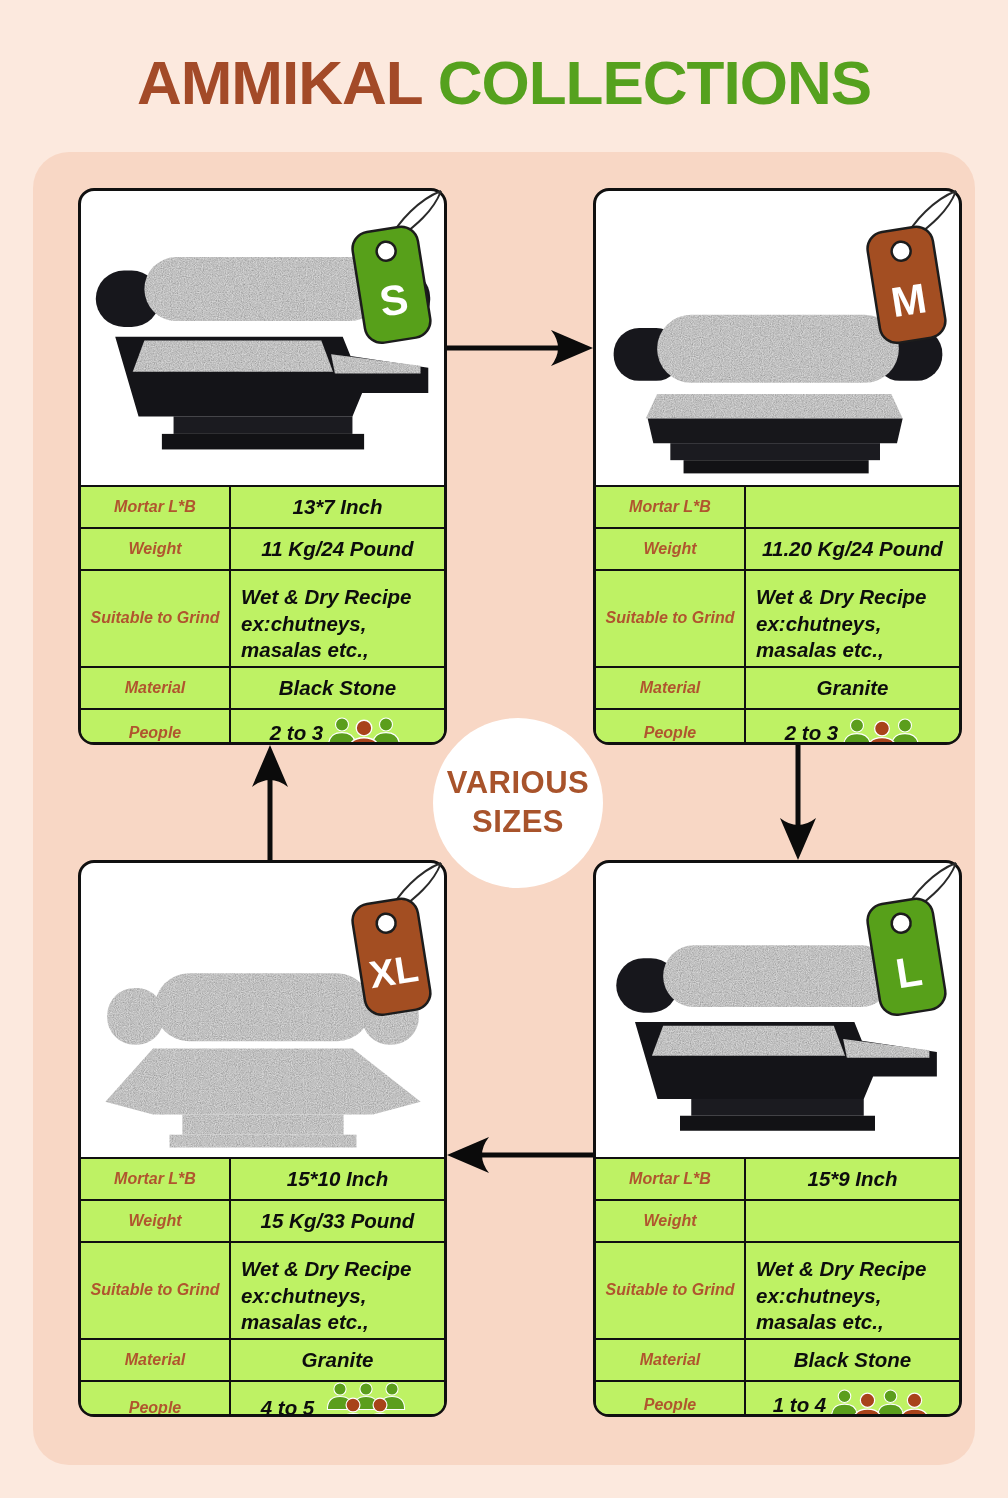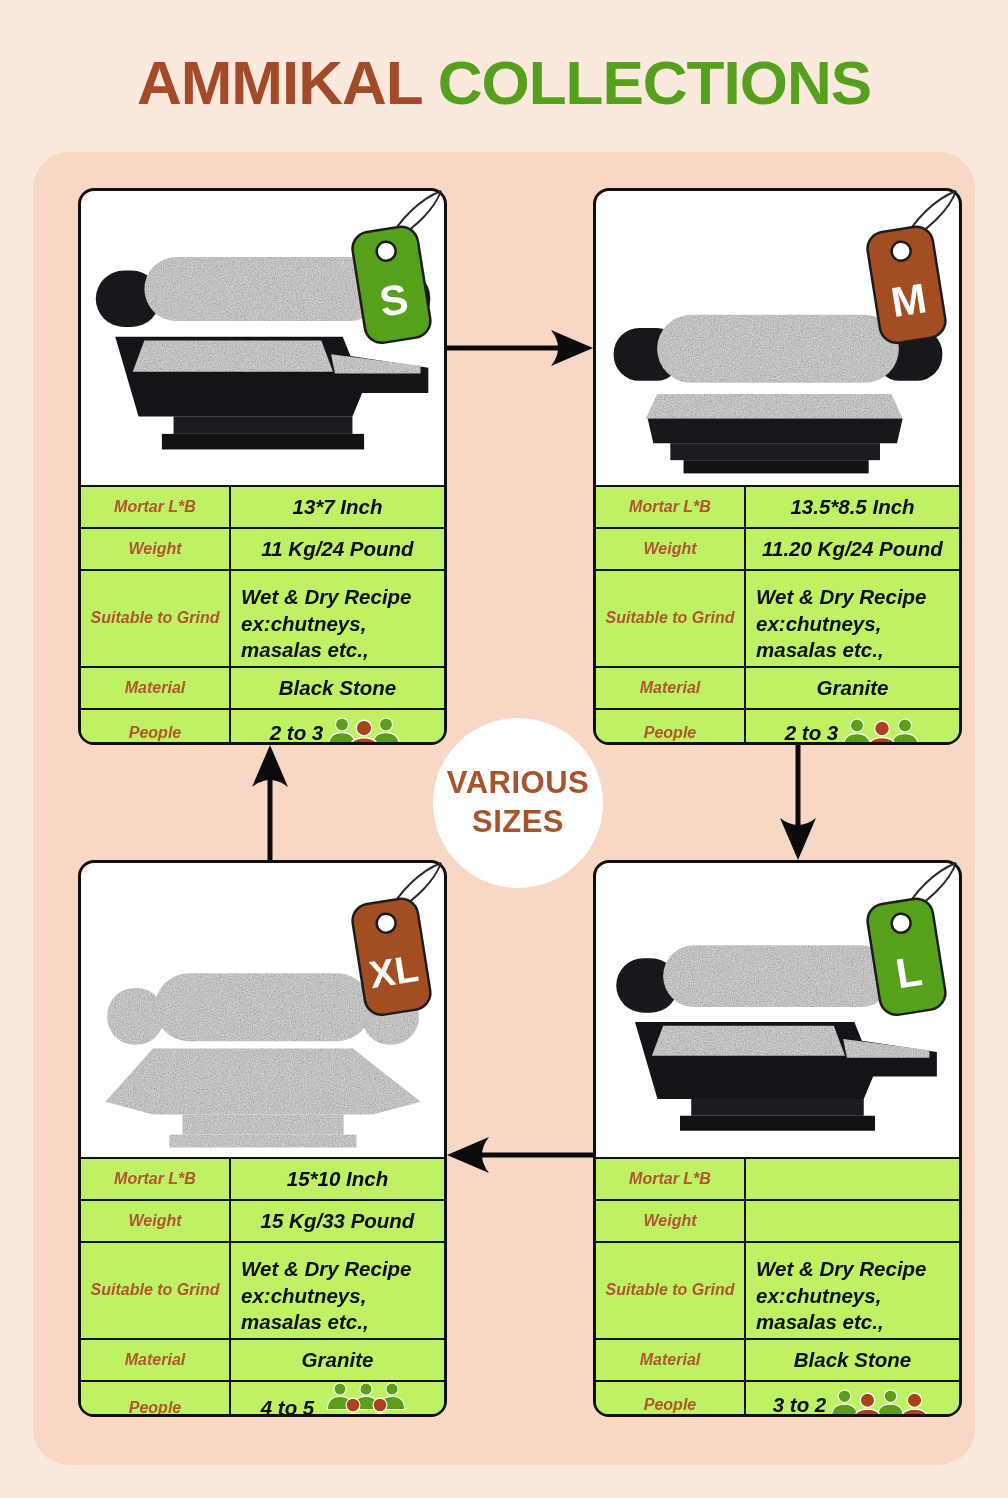--- a/index.html
+++ b/index.html
@@ -185,21 +185,20 @@
     <path d="M113,4 C104,28 80,44 65,56" stroke="#2a2a2a" stroke-width="2" fill="none"></path>
     <g transform="rotate(-9 62 95)">
       <rect x="30" y="42" width="66" height="112" rx="17" stroke="#1c1c1c" stroke-width="2.5" fill="#A34E22"></rect>
       <circle cx="63" cy="64" r="9.5" fill="#ffffff" stroke="#1c1c1c" stroke-width="2.5"></circle>
       <text x="63" y="128" text-anchor="middle" font-size="42">M</text>
     </g>
   </svg>
   <div class="spec-table">
     <div class="row">
       <div class="label-cell">Mortar L*B</div>
-      <div class="value-cell">13.5*8.5 Inch</div>
     </div>
     <div class="row">
       <div class="label-cell">Weight</div>
       <div class="value-cell">11.20 Kg/24 Pound</div>
     </div>
     <div class="row grind-row">
       <div class="label-cell">Suitable to Grind</div>
       <div class="value-cell leftal">Wet &amp; Dry Recipe ex:chutneys, masalas etc.,</div>
     </div>
     <div class="row">
@@ -307,36 +306,37 @@
     <path d="M113,4 C104,28 80,44 65,56" stroke="#2a2a2a" stroke-width="2" fill="none"></path>
     <g transform="rotate(-9 62 95)">
       <rect x="30" y="42" width="66" height="112" rx="17" stroke="#1c1c1c" stroke-width="2.5" fill="#57A01A"></rect>
       <circle cx="63" cy="64" r="9.5" fill="#ffffff" stroke="#1c1c1c" stroke-width="2.5"></circle>
       <text x="63" y="128" text-anchor="middle" font-size="42">L</text>
     </g>
   </svg>
   <div class="spec-table">
     <div class="row">
       <div class="label-cell">Mortar L*B</div>
+      <div class="value-cell">15*9 Inch</div>
     </div>
     <div class="row">
       <div class="label-cell">Weight</div>
     </div>
     <div class="row grind-row">
       <div class="label-cell">Suitable to Grind</div>
       <div class="value-cell leftal">Wet &amp; Dry Recipe ex:chutneys, masalas etc.,</div>
     </div>
     <div class="row">
       <div class="label-cell">Material</div>
       <div class="value-cell">Black Stone</div>
     </div>
     <div class="row people-row">
       <div class="label-cell">People</div>
       <div class="value-cell people-cell">
-        <span>3 to 2</span>
+        <span>1 to 4</span>
         <span class="pcluster pc-4">
           <svg class="person green" style="left:0;top:5px" width="29" height="29">
               <use href="#person"></use>
             </svg>
           <svg class="person green" style="left:46px;top:5px" width="29" height="29">
               <use href="#person"></use>
             </svg>
           <svg class="person brown" style="left:21px;top:8px" width="33" height="33">
               <use href="#person"></use>
             </svg>

